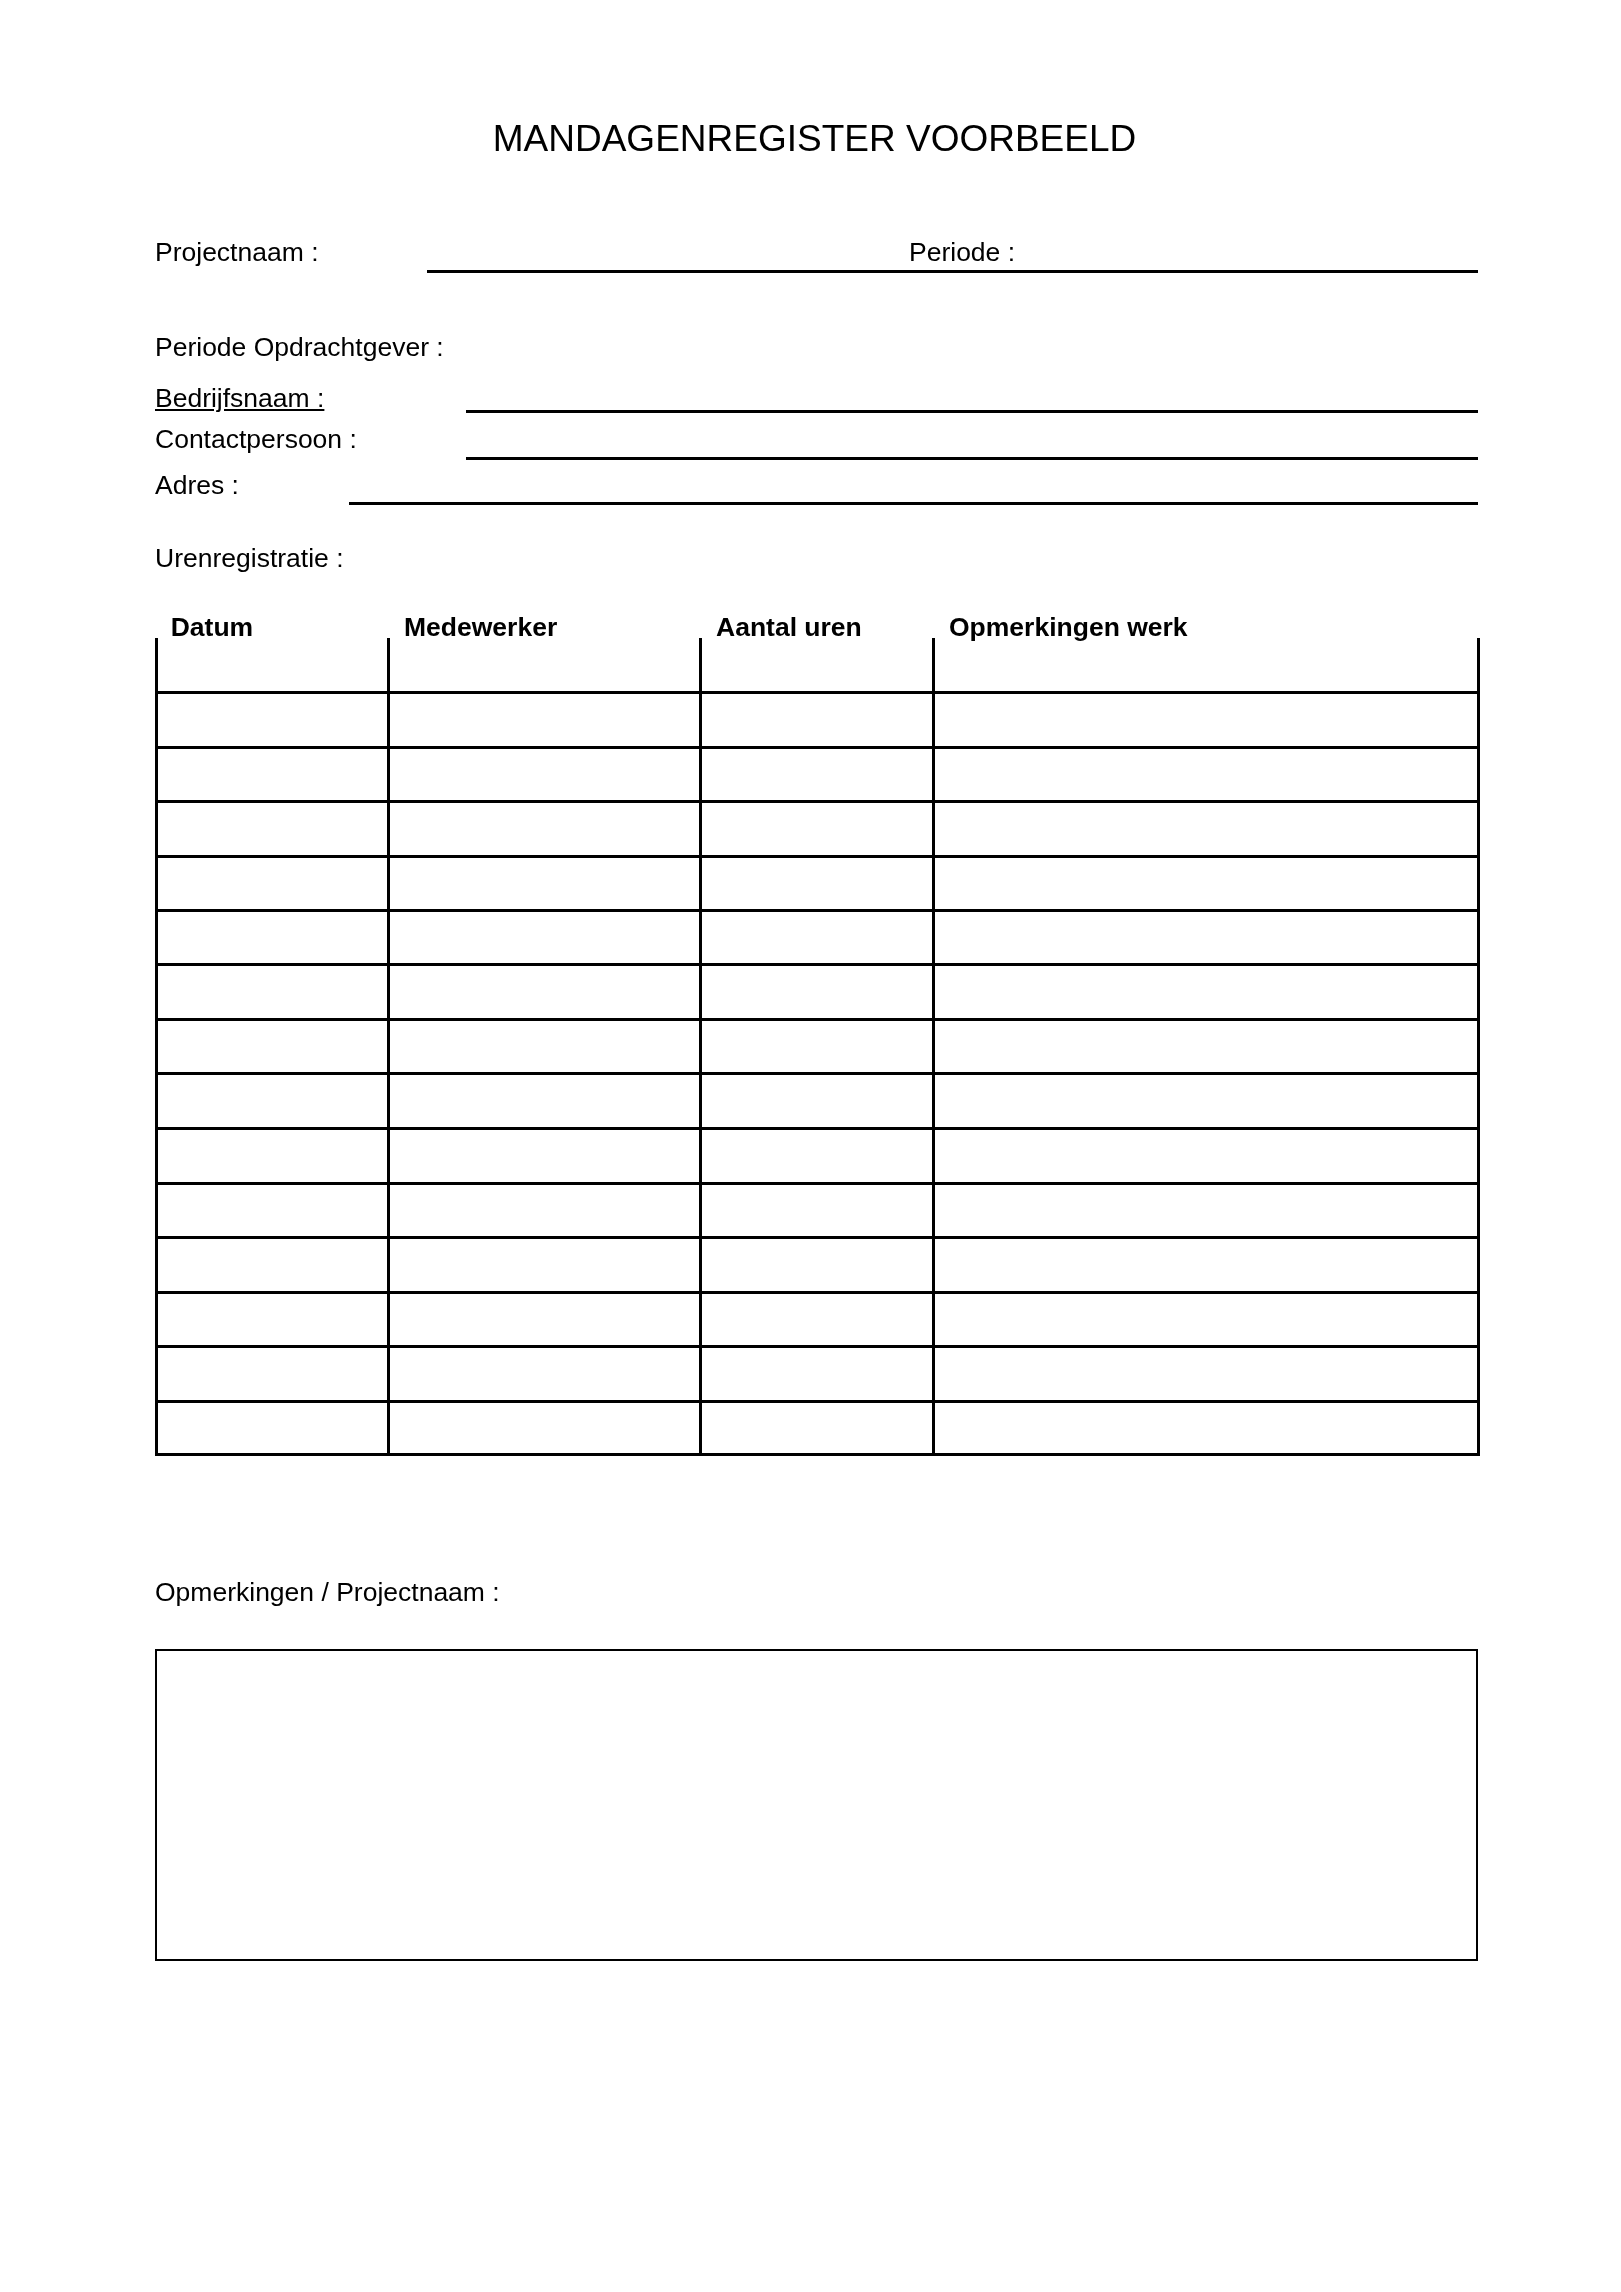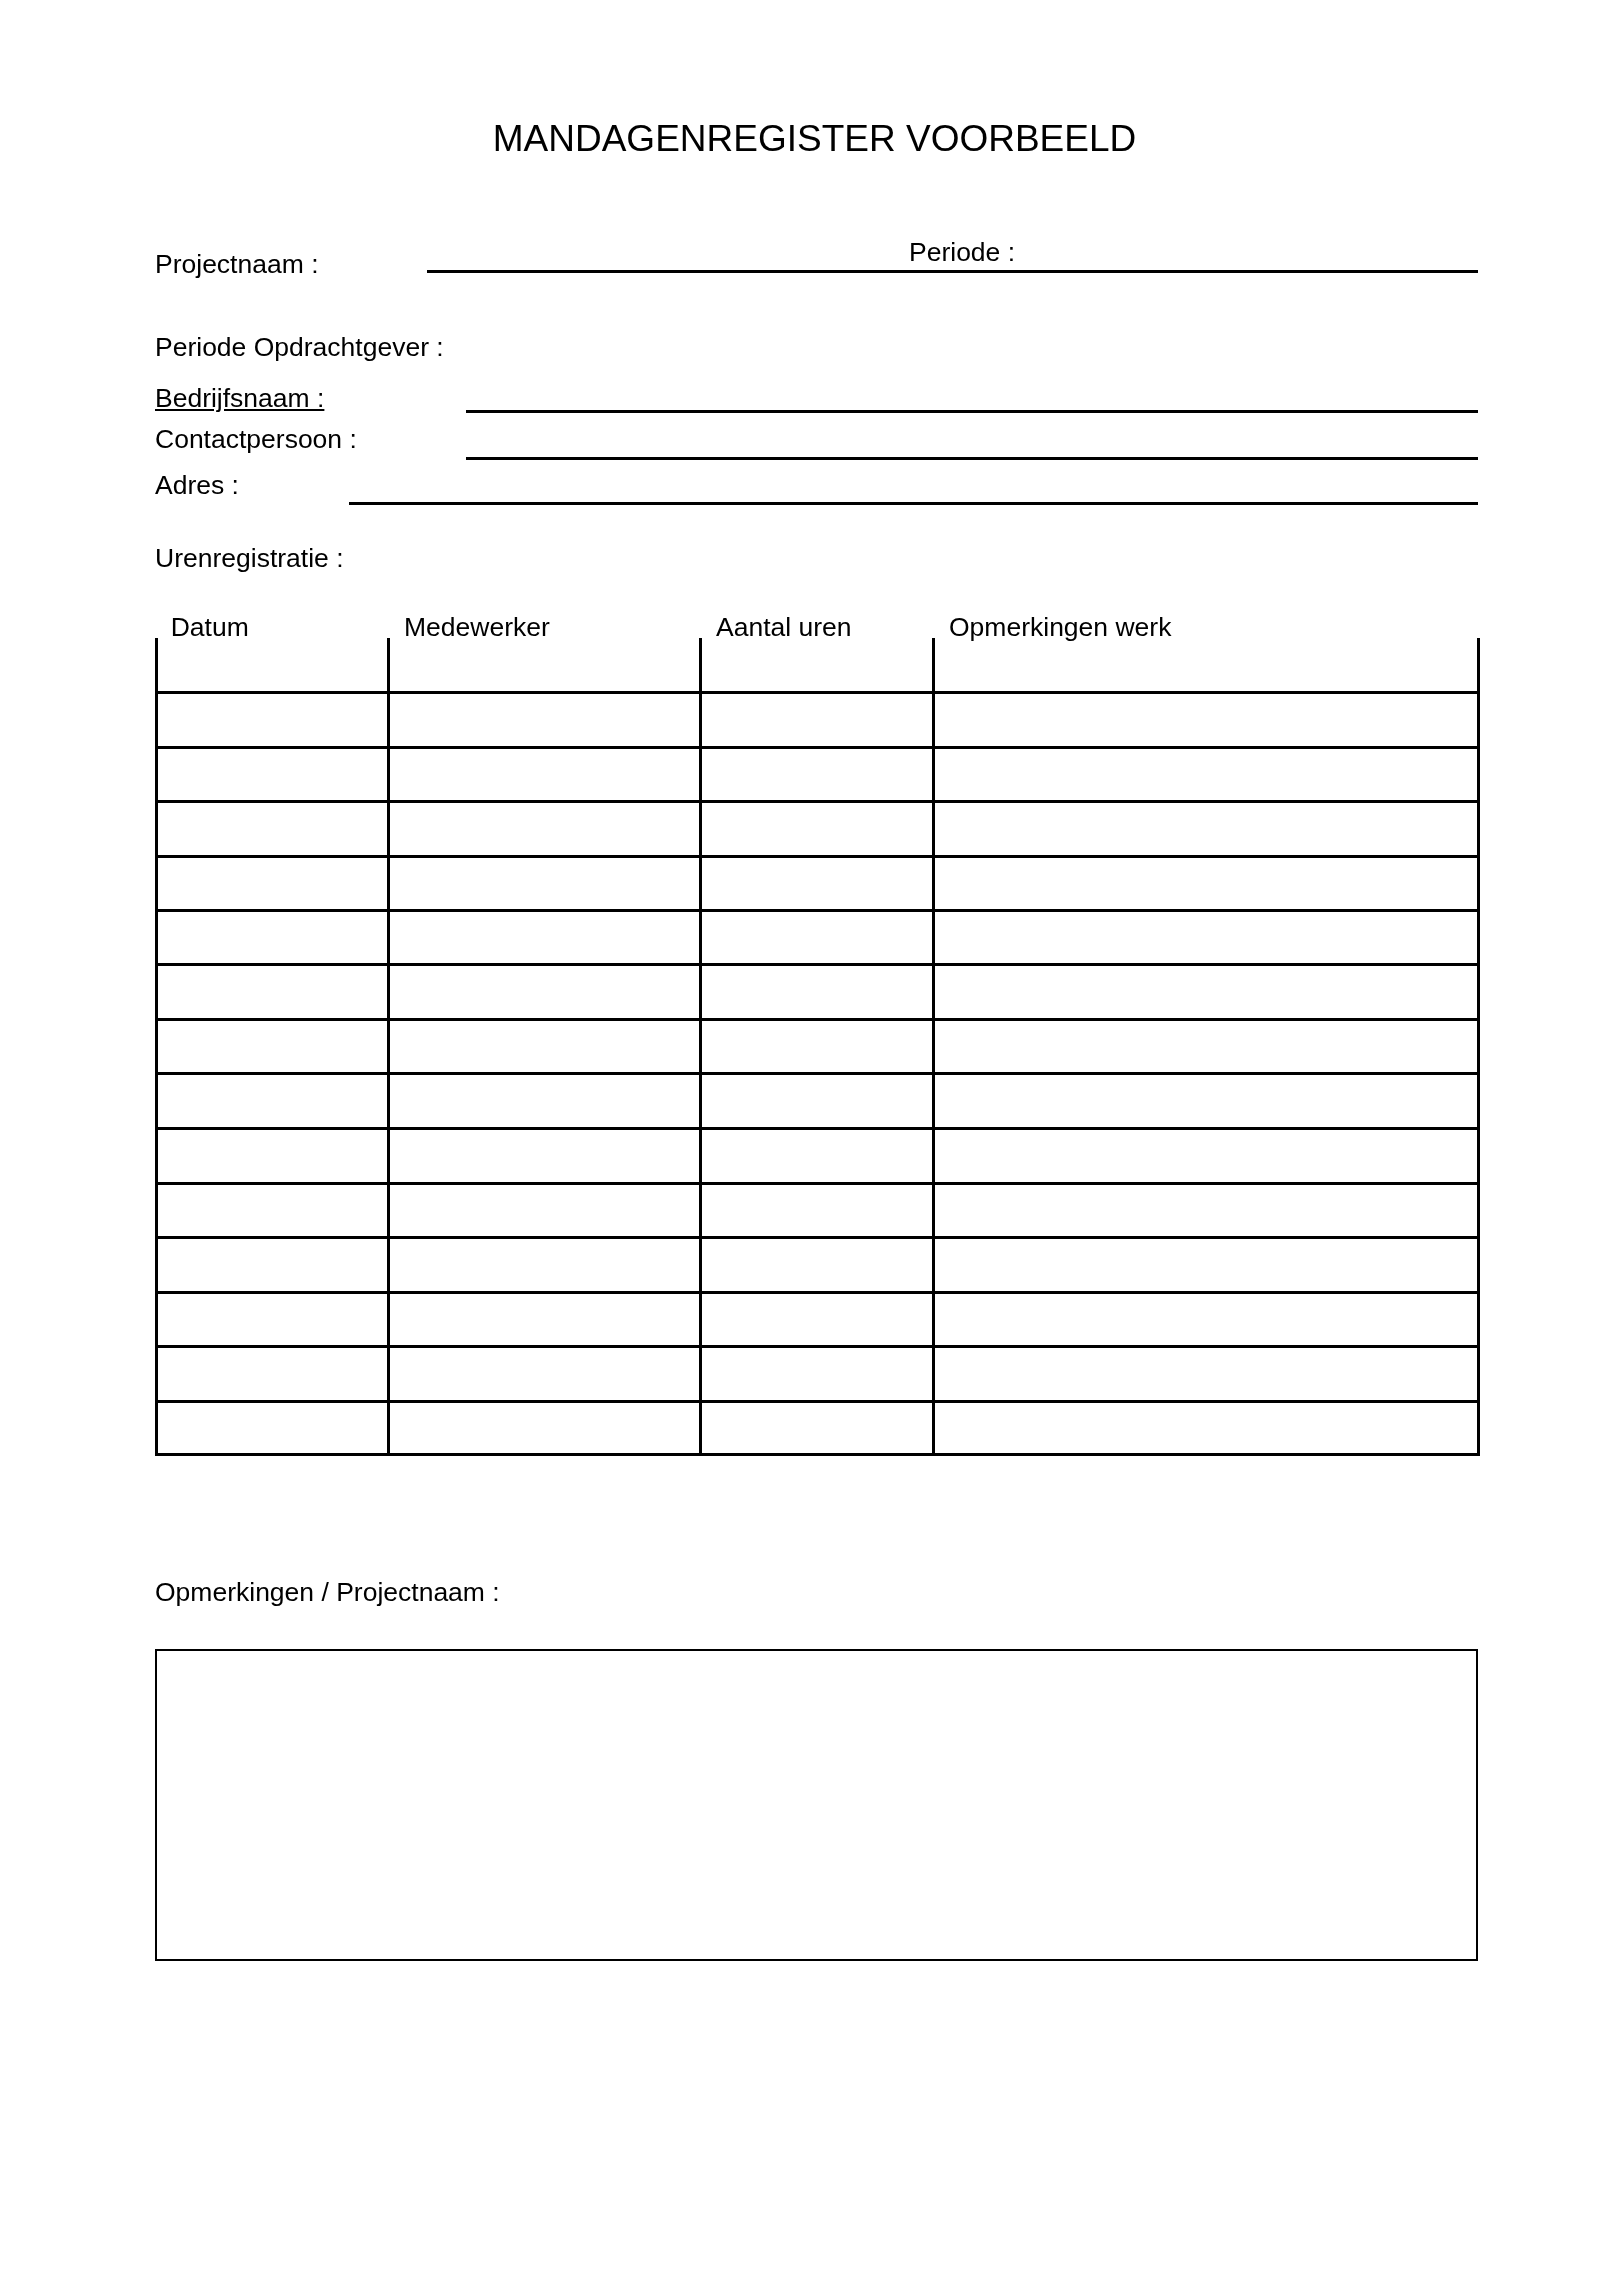--- a/index.html
+++ b/index.html
@@ -2,33 +2,33 @@
 <html><head>
 <meta charset="utf-8">
 <style>
   html, body { margin:0; padding:0; background:#ffffff; }
   body { width:1621px; height:2293px; position:relative; overflow:hidden;
          font-family:"Liberation Sans", sans-serif; color:#000; }
   .abs { position:absolute; }
   .title { left:0; width:1629px; top:118px; text-align:center; font-size:37px; letter-spacing:0px; }
   .lbl { font-size:26.5px; line-height:29px; white-space:nowrap; }
   .line { height:2.9px; background:#000; }
-  .tbl { left:155px; top:638px; width:1325px; }
+  .tbl { left:155px; top:638px; width:1325px;font-weight:bold; }
   .hdr { font-size:26.5px; white-space:nowrap; }
   .vline { width:2.9px; background:#000; }
   .hline { height:2.9px; background:#000; }
   .cell { position:absolute; }
   .box { left:155px; top:1649px; width:1319px; height:308px; border:2.9px solid #000; }
 </style>
 </head>
 <body>
 
 <div class="abs title">MANDAGENREGISTER VOORBEELD</div>
 
-<div class="abs lbl" style="left:155px; top:238px;margin-top:12px;">Projectnaam :</div>
+<div class="abs lbl" style="left:155px; top:238px;">Projectnaam :</div>
 <div class="abs lbl" style="left:909px; top:238px;">Periode :</div>
 <div class="abs line" style="left:427px; top:270px; width:1051px;"></div>
 
 <div class="abs lbl" style="left:155px; top:333px;">Periode Opdrachtgever :</div>
 
 <div class="abs lbl" style="left:155px; top:384px;text-decoration:underline;">Bedrijfsnaam :</div>
 <div class="abs line" style="left:466px; top:410px; width:1012px;"></div>
 
 <div class="abs lbl" style="left:155px; top:425px;">Contactpersoon :</div>
 <div class="abs line" style="left:466px; top:457px; width:1012px;"></div>

